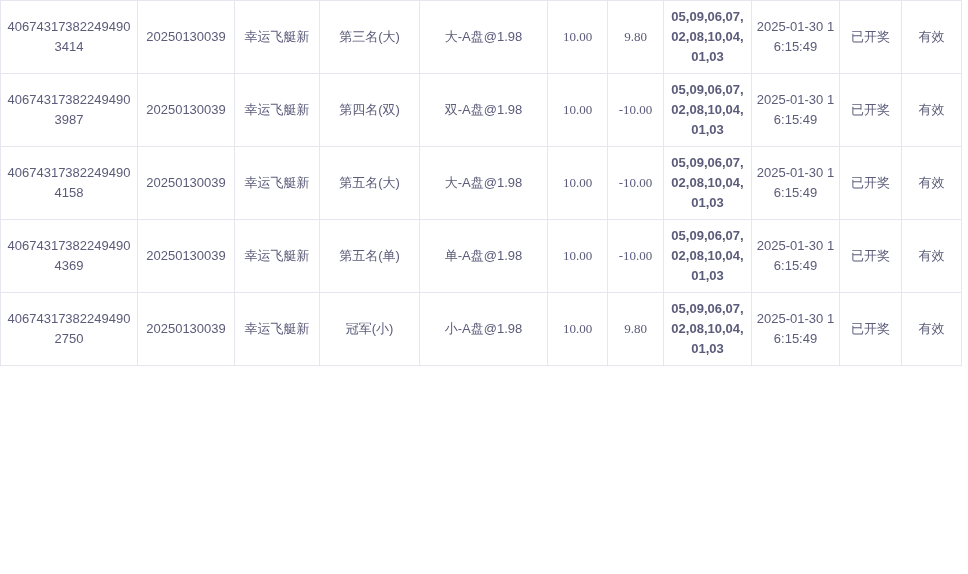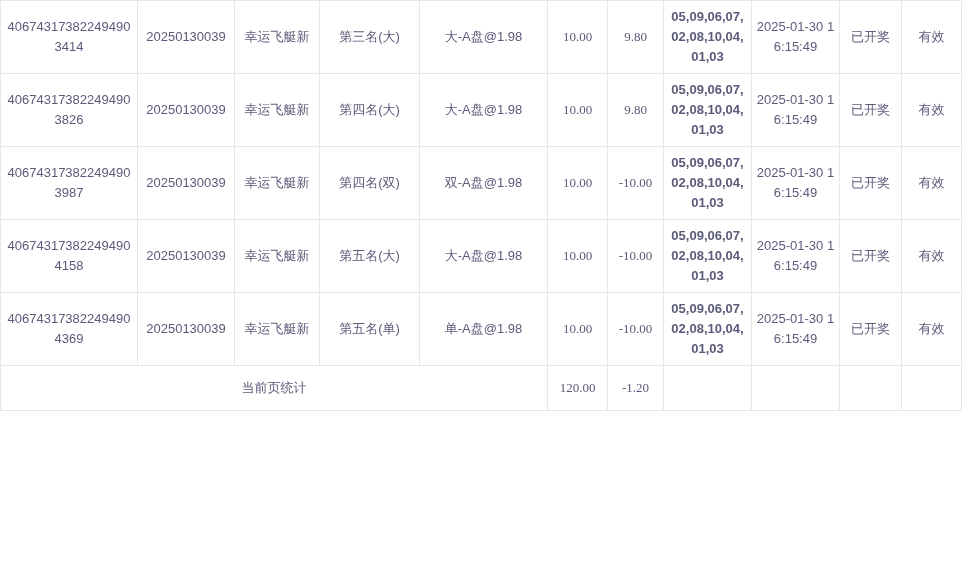--- a/index.html
+++ b/index.html
@@ -85,33 +85,20 @@
       <td class="play">第三名(大)</td>
       <td class="content">大-A盘@1.98</td>
       <td class="amount">10.00</td>
       <td class="profit">9.80</td>
       <td class="result">05,09,06,07,02,08,10,04,01,03</td>
       <td class="time">2025-01-30 16:15:49</td>
       <td class="status">已开奖</td>
       <td class="valid">有效</td>
     </tr>
     <tr>
-      <td class="order">406743173822494903826</td>
-      <td class="issue">20250130039</td>
-      <td class="game">幸运飞艇新</td>
-      <td class="play">第四名(大)</td>
-      <td class="content">大-A盘@1.98</td>
-      <td class="amount">10.00</td>
-      <td class="profit">9.80</td>
-      <td class="result">05,09,06,07,02,08,10,04,01,03</td>
-      <td class="time">2025-01-30 16:15:49</td>
-      <td class="status">已开奖</td>
-      <td class="valid">有效</td>
-    </tr>
-    <tr>
       <td class="order">406743173822494903987</td>
       <td class="issue">20250130039</td>
       <td class="game">幸运飞艇新</td>
       <td class="play">第四名(双)</td>
       <td class="content">双-A盘@1.98</td>
       <td class="amount">10.00</td>
       <td class="profit">-10.00</td>
       <td class="result">05,09,06,07,02,08,10,04,01,03</td>
       <td class="time">2025-01-30 16:15:49</td>
       <td class="status">已开奖</td>
@@ -136,23 +123,27 @@
       <td class="game">幸运飞艇新</td>
       <td class="play">第五名(单)</td>
       <td class="content">单-A盘@1.98</td>
       <td class="amount">10.00</td>
       <td class="profit">-10.00</td>
       <td class="result">05,09,06,07,02,08,10,04,01,03</td>
       <td class="time">2025-01-30 16:15:49</td>
       <td class="status">已开奖</td>
       <td class="valid">有效</td>
     </tr>
-    <tr class="summary-row">
-      <td class="summary-label" colspan="5">当前页统计</td>
-      <td class="amount">120.00</td>
-      <td class="profit">-1.20</td>
-      <td></td>
-      <td></td>
-      <td></td>
-      <td></td>
+    <tr>
+      <td class="order">406743173822494902750</td>
+      <td class="issue">20250130039</td>
+      <td class="game">幸运飞艇新</td>
+      <td class="play">冠军(小)</td>
+      <td class="content">小-A盘@1.98</td>
+      <td class="amount">10.00</td>
+      <td class="profit">9.80</td>
+      <td class="result">05,09,06,07,02,08,10,04,01,03</td>
+      <td class="time">2025-01-30 16:15:49</td>
+      <td class="status">已开奖</td>
+      <td class="valid">有效</td>
     </tr>
   </tbody>
 </table>
 
 </body></html>

